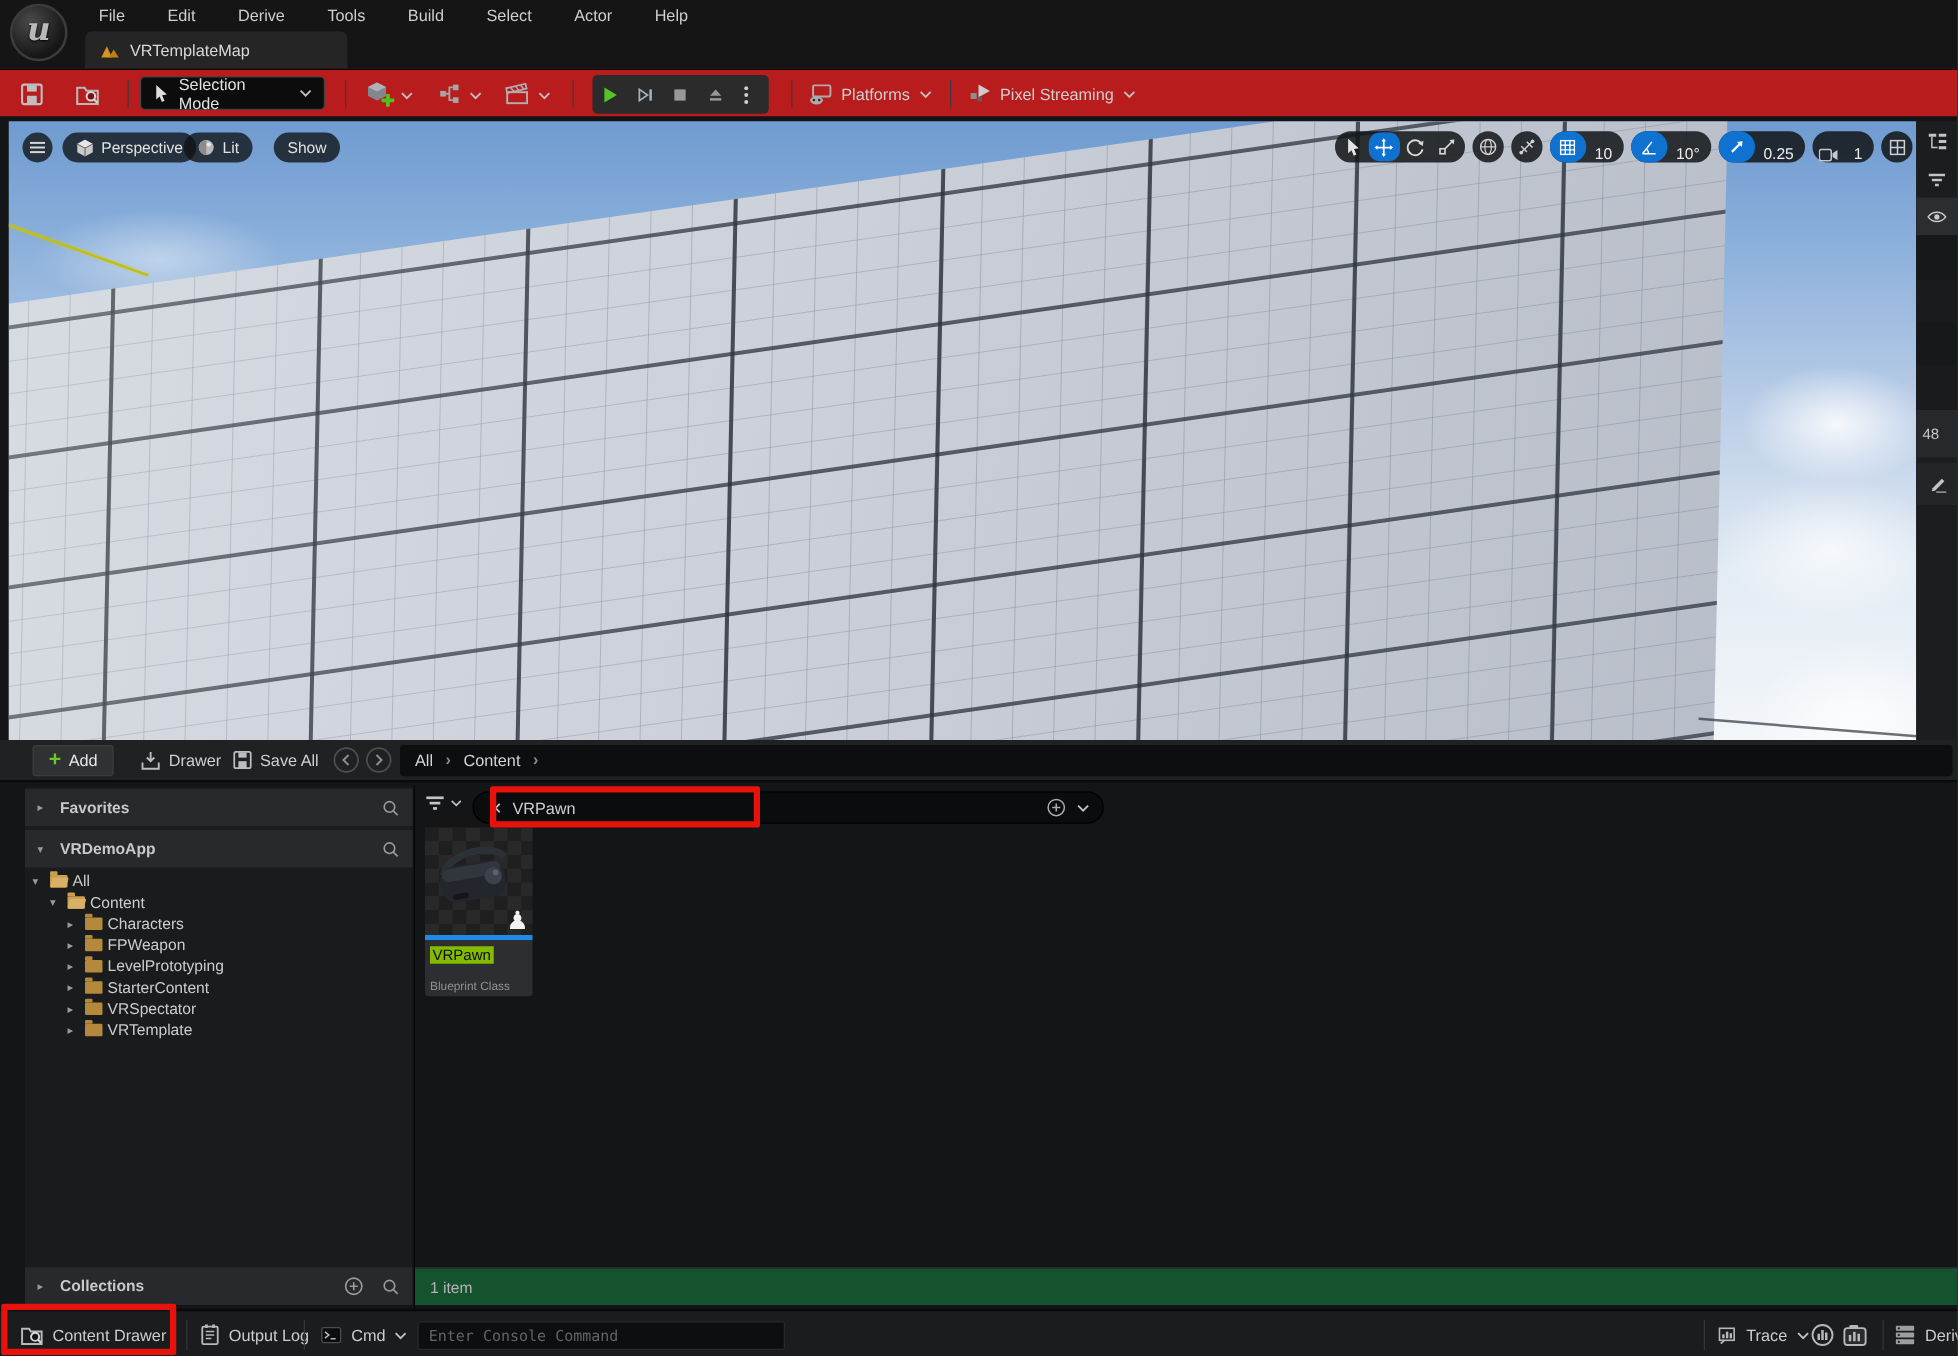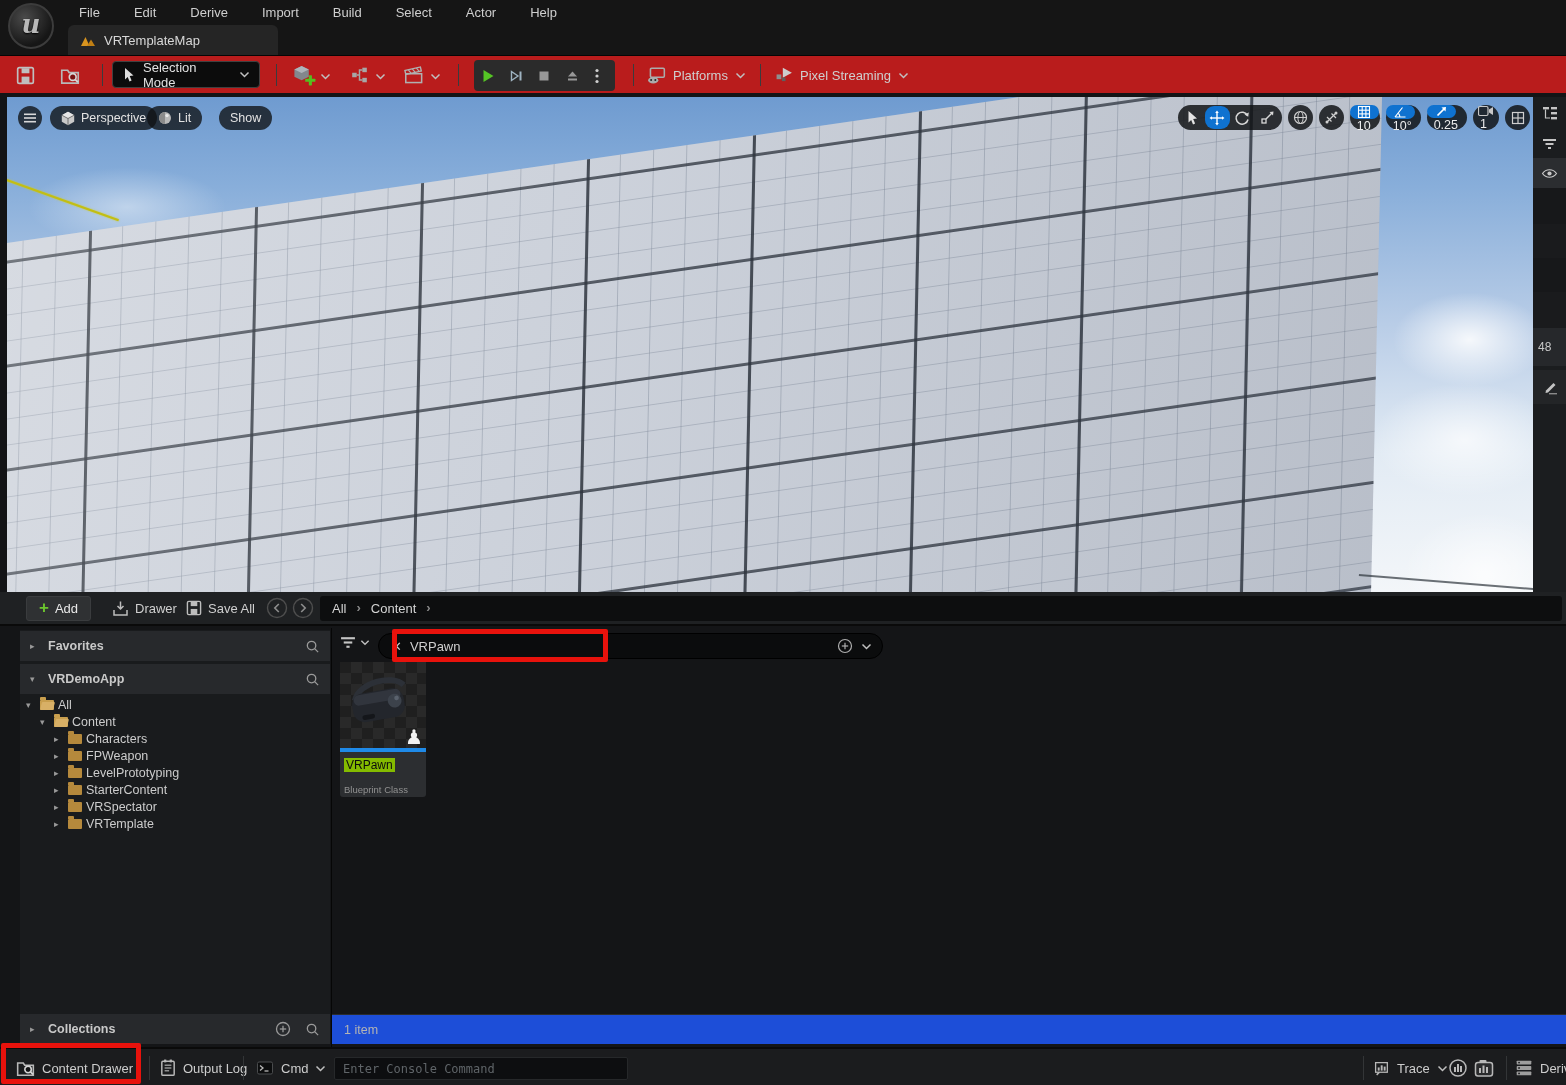--- a/index.html
+++ b/index.html
@@ -63,21 +63,21 @@
   #vp-menu-btn { position:absolute; left:11px; top:9px; width:24px; height:24px; border-radius:50%;
     background:rgba(16,18,20,0.78); display:flex; align-items:center; justify-content:center; }
 
   #vp-tools { position:absolute; top:8px; right:3px; display:flex; align-items:center; gap:6px; }
   .vp-group { background:rgba(18,20,22,0.85); border-radius:13px; display:flex; align-items:center;
     padding:0 2px; height:25px; }
   .vp-tbtn { width:25px; height:23px; display:flex; align-items:center; justify-content:center; border-radius:9px; }
   .vp-tbtn.active { background:#0f72d0; }
   .vp-circle { width:25px; height:25px; border-radius:50%; background:rgba(18,20,22,0.85);
     display:flex; align-items:center; justify-content:center; }
-  .vp-valpill { height:25px; background:rgba(18,20,22,0.85); border-radius:13px; display:flex; align-items:flex-start;flex-direction:column; }
+  .vp-valpill { height:25px; background:rgba(18,20,22,0.85); border-radius:13px; display:flex; align-items:flex-end; }
   .vp-valpill .blue { width:29px; height:25px; background:#0f72d0; border-radius:13px;
     display:flex; align-items:center; justify-content:center; }
   .vp-valpill .val { font-size:12.5px; color:#ececec; padding:0 9px 0 7px; }
 
   
   #right-strip { position:absolute; left:1533px; top:97px; width:33px; height:495px; background:#1b1d1f; }
   .rs-cell { width:33px; display:flex; align-items:center; justify-content:center; }
   .rs-val { font-size:12px; color:#c8c8c8; padding-left:5px; justify-content:flex-start; }
 
   
@@ -127,21 +127,21 @@
     background-image:
       linear-gradient(45deg,#292929 25%,transparent 25%,transparent 75%,#292929 75%),
       linear-gradient(45deg,#292929 25%,transparent 25%,transparent 75%,#292929 75%);
     background-size:22px 22px; background-position:0 0, 11px 11px; overflow:hidden; }
   .thumb .pawn { position:absolute; right:3px; bottom:1px; color:#f2f2f2; font-size:20px; line-height:1; }
   .thumb-bar { width:86px; height:4px; background:#1f8ae8; }
   .card-label { width:86px; height:45px; background:#2c2e31; padding:3px 4px; border-radius:0 0 3px 3px; }
   .asset-name { display:inline-block; background:#84bb00; color:#0c0c0c; font-size:12px; padding:0 2px; }
   .asset-type { margin-top:11px; font-size:9.5px; color:#919191; }
 
-  #cb-footer { position:absolute; left:332px; top:422px; width:1234px; height:30px; background:#1d4ed8;
+  #cb-footer { position:absolute; left:332px; top:422px; width:1234px; height:30px; background:#14532d;
     border-top:1px solid #2a2c2e; display:flex; align-items:center; padding:0 12px; }
   #cb-footer .lbl { font-size:12.5px; color:#b4b4b4; }
 
   
   #status-bar { position:absolute; left:0; top:1047px; width:1566px; height:38px; background:#1b1c1e;
     border-top:2px solid #0a0a0a; }
   .sb-item { position:absolute; top:0; height:38px; display:flex; align-items:center; gap:7px; }
   .sb-item .lbl { font-size:13px; color:#cdcdcd; }
   .sb-sep { position:absolute; top:7px; width:1px; height:24px; background:#333537; }
   #console-input { position:absolute; left:334px; top:8px; width:294px; height:23px; background:#0d0e10;
@@ -161,21 +161,21 @@
 
   <div id="menubar">
     <div id="logo">
         <span>u</span>
       </div>
     <div id="menu-items">
 
     <span class="menu-item">File</span>
         <span class="menu-item">Edit</span>
         <span class="menu-item">Derive</span>
-        <span class="menu-item">Import</span>
+        <span class="menu-item">Tools</span>
         <span class="menu-item">Build</span>
         <span class="menu-item">Select</span>
         <span class="menu-item">Actor</span>
         <span class="menu-item">Help</span>
       </div>
     <div id="level-tab">
       <svg width="16" height="15" viewBox="0 0 16 15">
         <polygon points="1,13 5.5,4 9.5,13" fill="#d8941f"></polygon>
         <polygon points="7,13 11,6.5 15,13" fill="#c07f14"></polygon>
       </svg>

